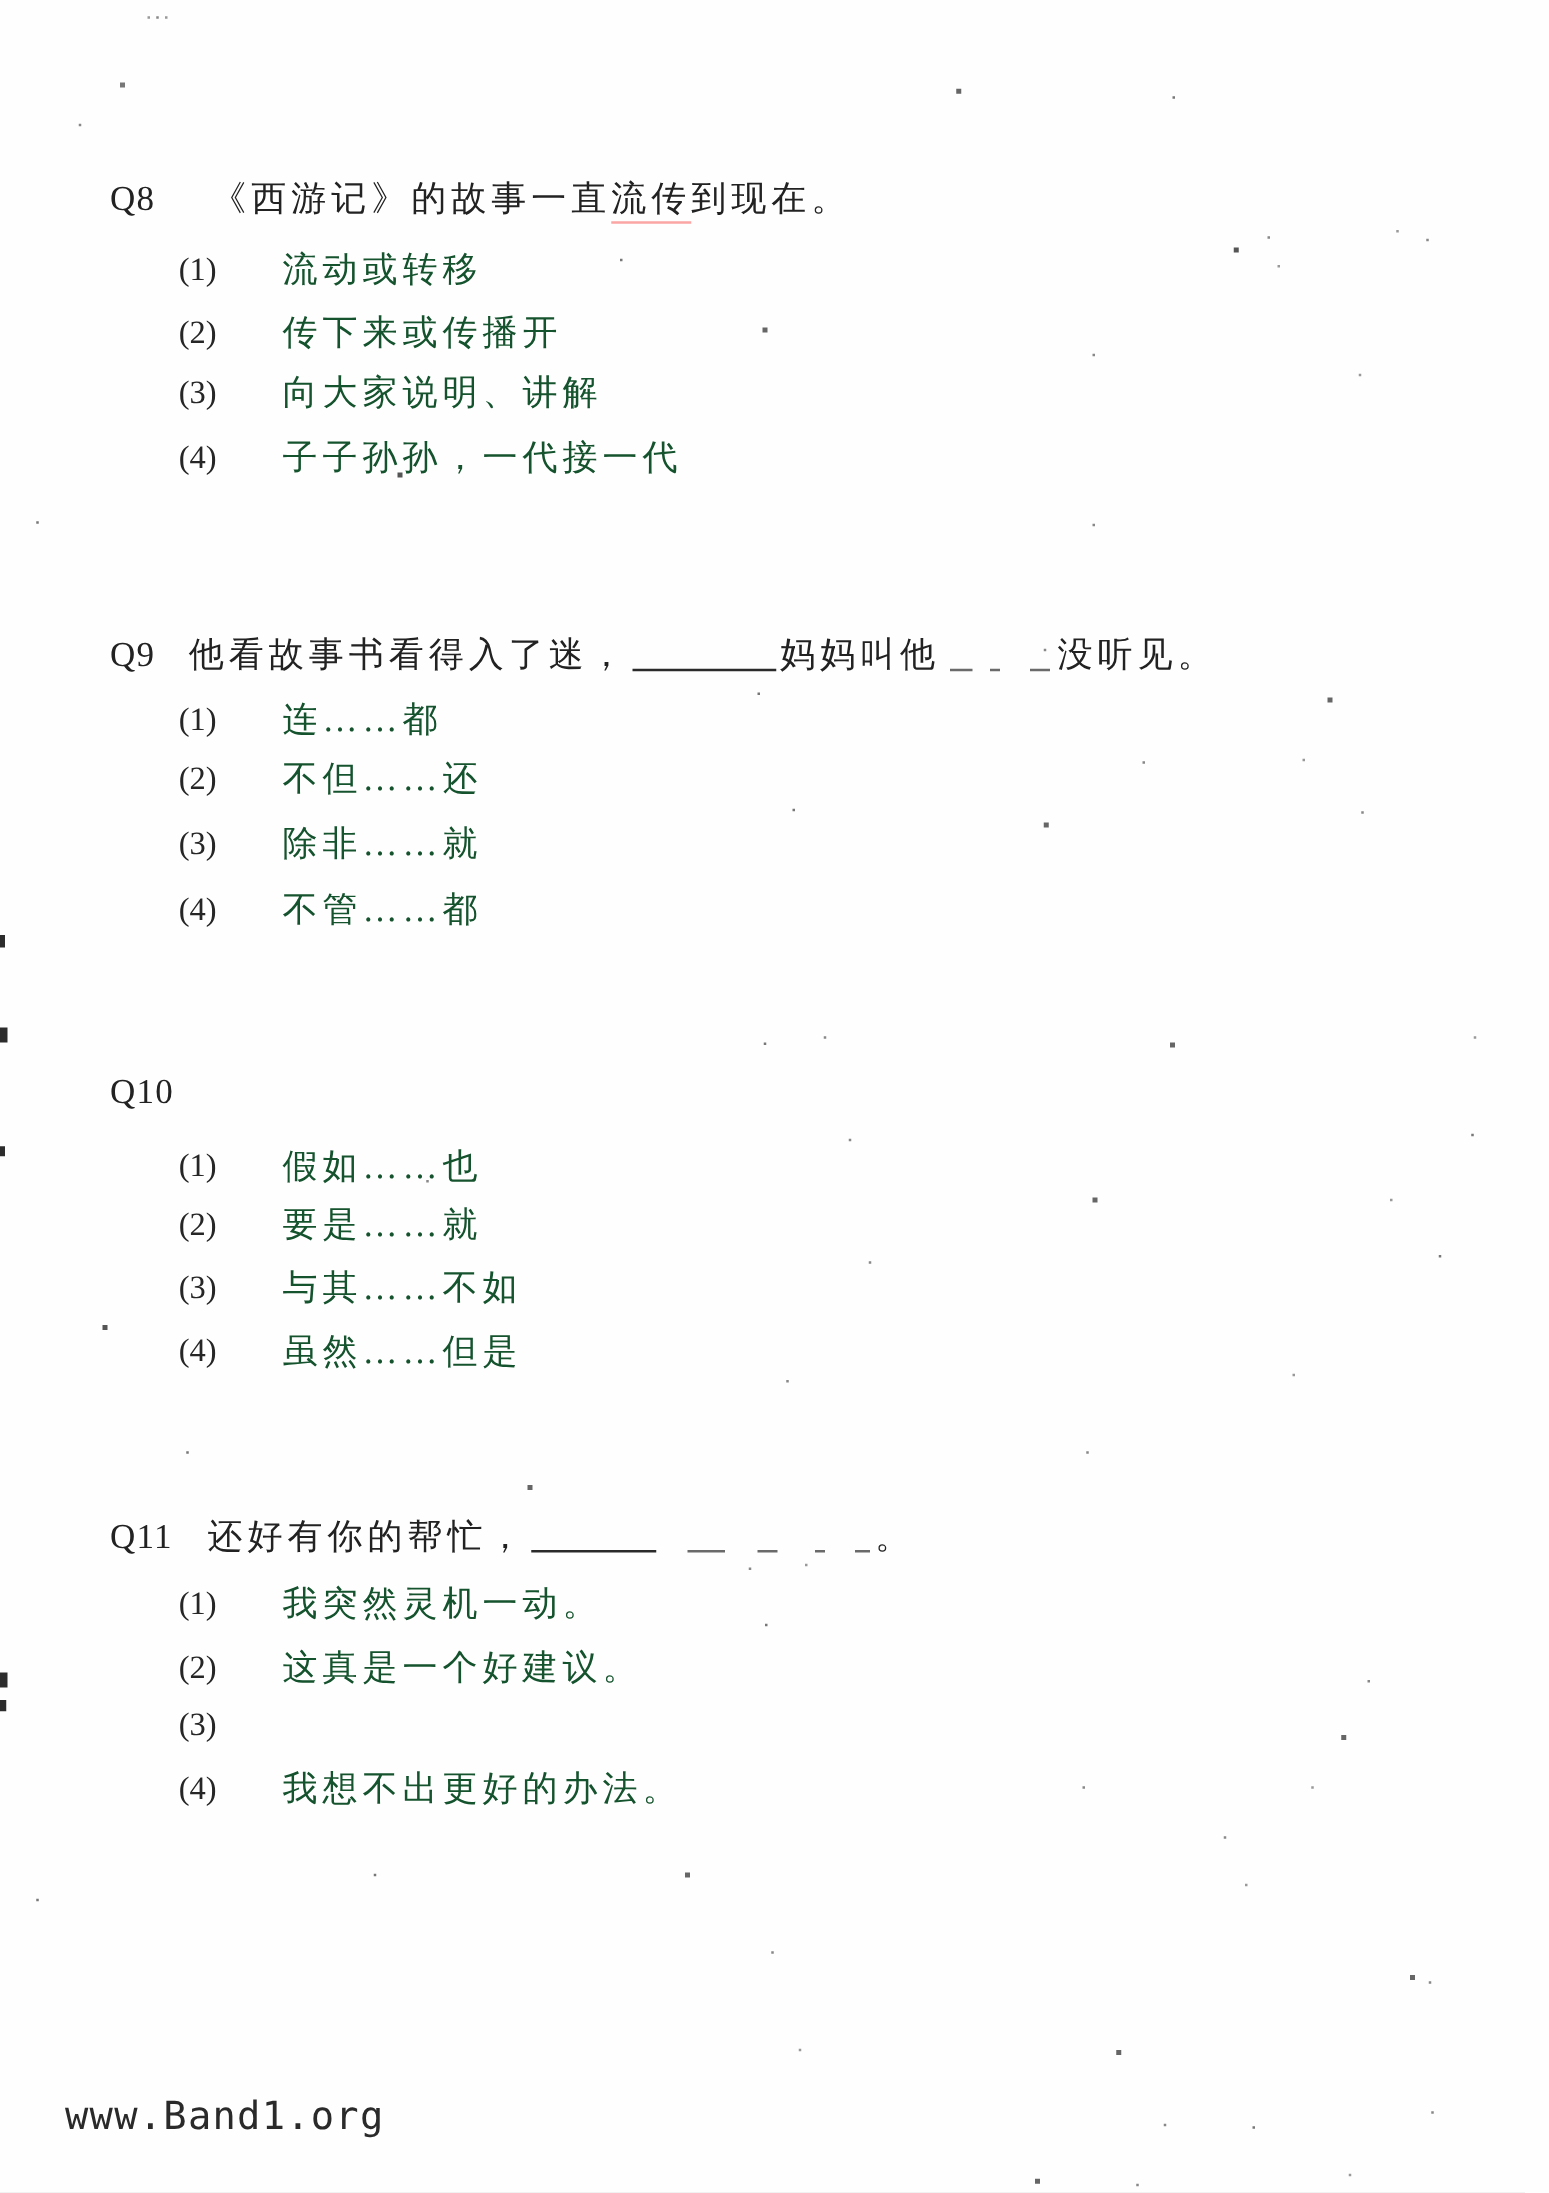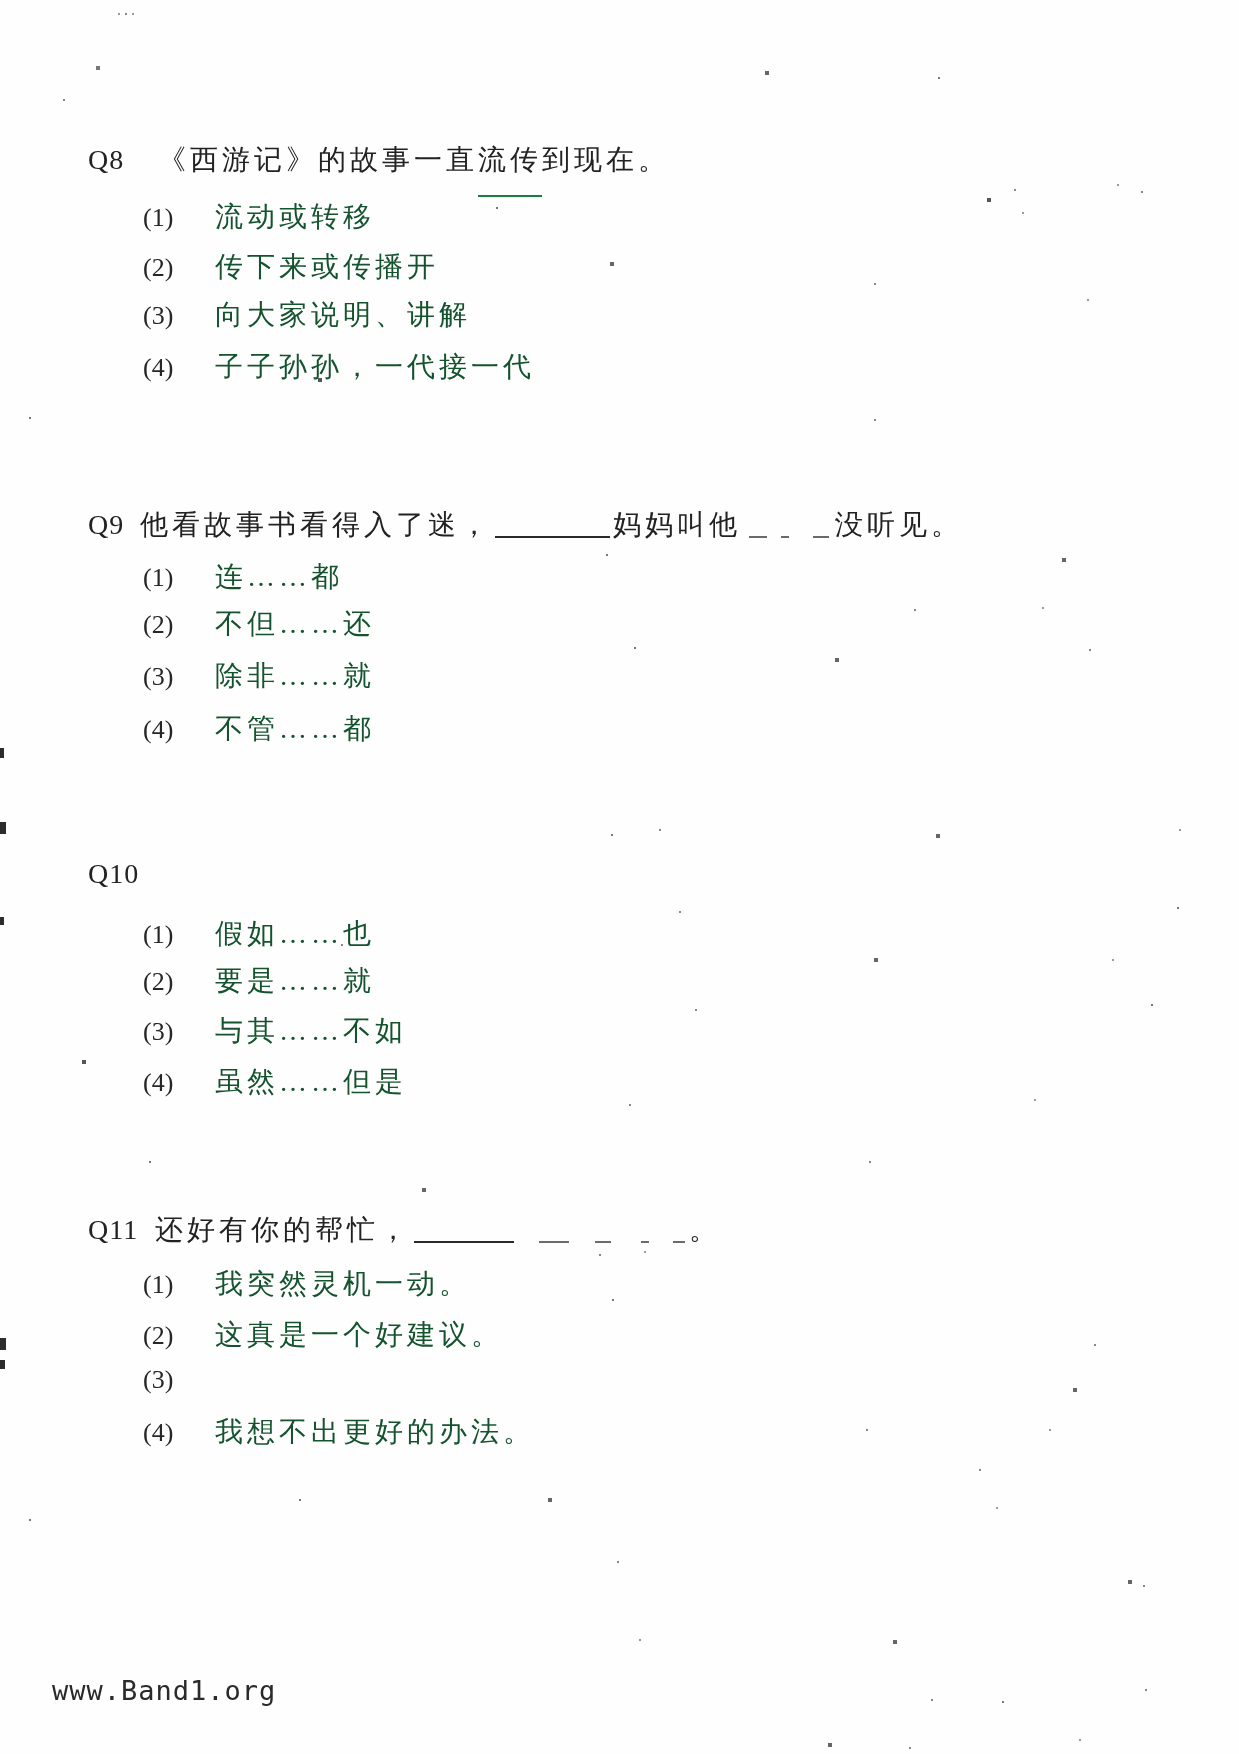--- a/index.html
+++ b/index.html
@@ -3,45 +3,45 @@
 <meta charset="utf-8">
 <style>
   html, body { margin:0; padding:0; background:#e8e8e8; }
   .page {
     position:relative; width:1239px; height:1754px;
     background:#fefefe; overflow:hidden;
     font-family:"Liberation Serif","DejaVu Serif",serif;
     color:#1e1e1e;
   }
   .line {
-    position:absolute; display:flex; align-items:flex-end;
-    white-space:nowrap; line-height:1.25;
+    position:absolute; display:flex; align-items:center;
+    white-space:nowrap; line-height:1.25;gap:11px;
   }
   .qlabel { font-size:28px; letter-spacing:1px; color:#222; }
   .w-q8  { width:70px; }
   .w-q9  { width:52px; }
   .w-q10 { width:97px; }
   .w-q11 { width:67px; }
   .stem  { font-size:28px; letter-spacing:4px; color:#222; }
   .opt-num  { font-size:26px; width:72px; color:#262626; }
   .opt-text { font-size:28px; letter-spacing:4px; color:#14532d; }
-  .ul { border-bottom:2px solid #15803d; padding-bottom:20px; }
+  .ul { border-bottom:2px solid #fca5a5; padding-bottom:2px; }
   .blank {
     display:inline-block; border-bottom:2px solid #2a2a2a;
     transform:translateY(4px); margin:0 3px;
   }
   .b115 { width:115px; } .b122 { width:122px; } .b78 { width:78px; } .b100 { width:100px; }
   .dash {
     display:inline-block; border-bottom:2px solid #6a6a6a;
     transform:translateY(4px);
   }
   .footer {
     position:absolute; left:52px; top:1675px;
     font-family:"DejaVu Sans Mono","Liberation Mono",monospace;
-    font-size:27px; letter-spacing:1px; color:#2a2a2a;
+    font-size:31px; letter-spacing:1px; color:#2a2a2a;
   }
   .artifact { position:absolute; background:#2c2c2c; }
   .noise {
     position:absolute; left:0; top:0; width:2px; height:2px; background:transparent;
     box-shadow:
       125px 13px 0 0 #888, 132px 13px 0 0 #999, 118px 13px 0 0 #999,
       97px 67px 0 1px #777, 63px 99px 0 0 #888, 766px 72px 0 1px #666,
       938px 77px 0 0 #777, 988px 199px 0 1px #555, 1014px 189px 0 0 #888,
       1022px 212px 0 0 #999, 496px 207px 0 0 #777, 611px 263px 0 1px #666,
       874px 283px 0 0 #888, 1117px 184px 0 0 #999, 1141px 191px 0 0 #888,

